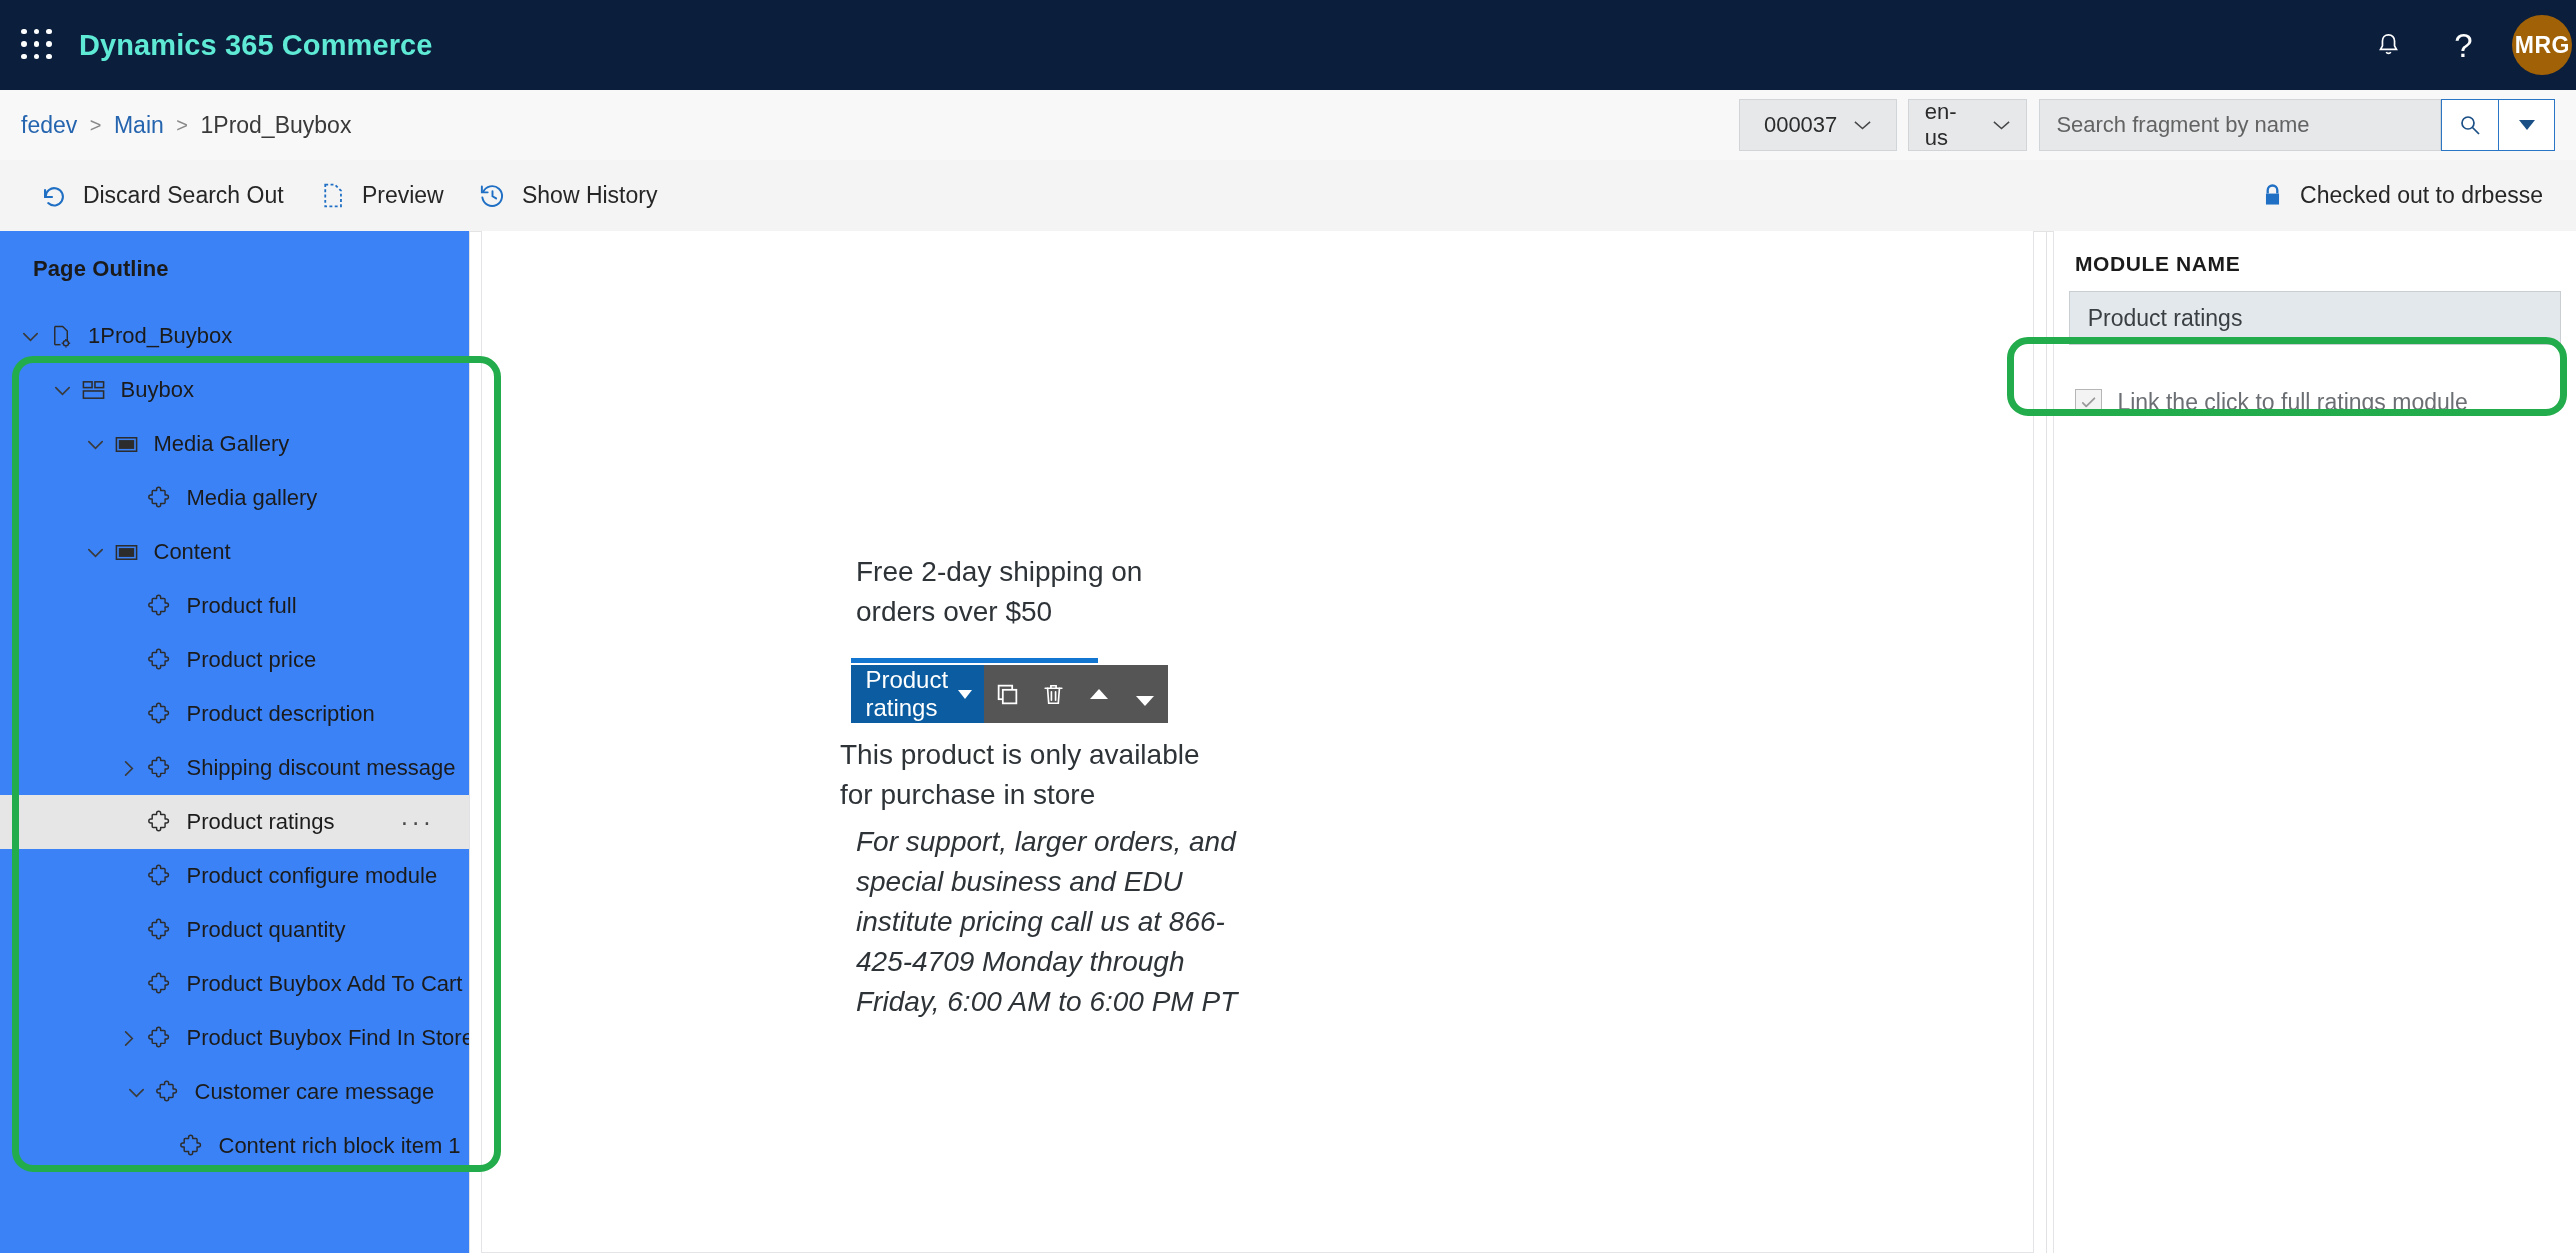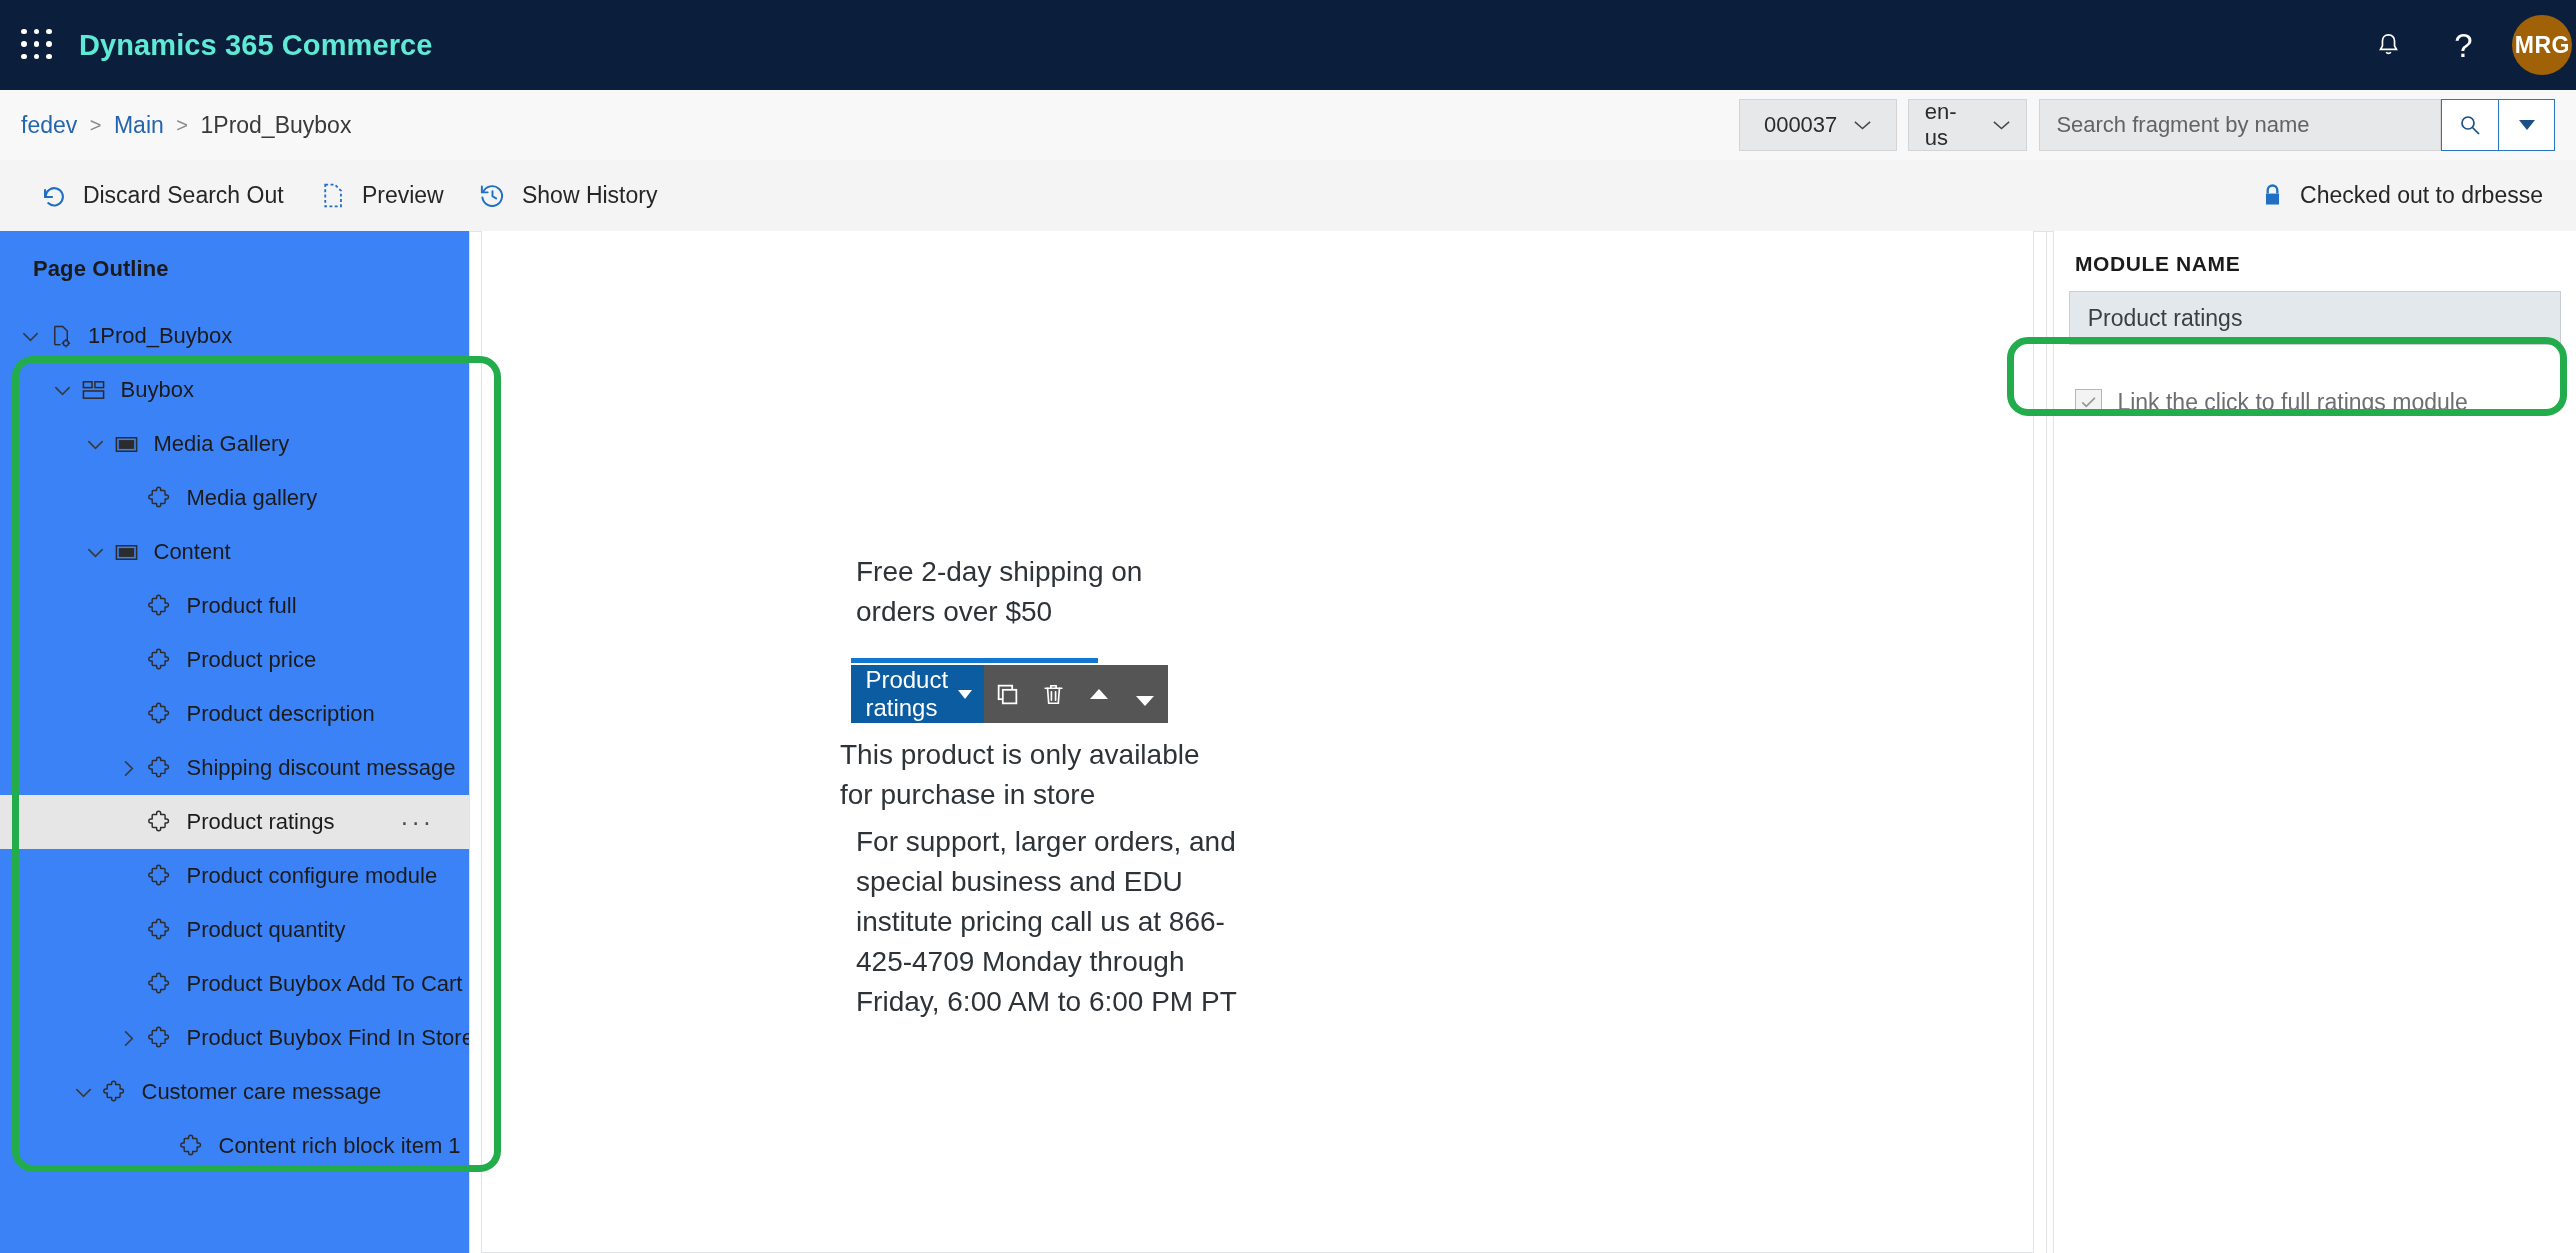--- a/index.html
+++ b/index.html
@@ -157,21 +157,21 @@
   }
   .canvas-inner{position:absolute;left:0;top:0;width:100%;height:100%;}
 
   .cv-text{
     position:absolute;
     font-size:28px;line-height:40px;color:#2e3338;
     font-family:"Liberation Sans", sans-serif;
   }
   .cv-shipping{left:374px;top:321px;width:371px;}
   .cv-store{left:358px;top:504px;width:385px;}
-  .cv-care{left:374px;top:591px;width:385px;}
+  .cv-care{left:374px;top:591px;width:385px;font-style:italic;}
 
   .mod-toolbar{
     position:absolute;left:369px;top:434px;width:247px;height:58px;
     display:flex;align-items:stretch;
   }
   .mod-toprule{
     position:absolute;left:369px;top:427px;width:247px;height:4.8px;background:#1275cf;
   }
   .mod-name{
     background:#0b5ca0;color:#ffffff;font-size:24px;
@@ -536,21 +536,21 @@
               <path d="M8 4l7 7-7 7"></path>
             </svg>
           </span>
           <span class="nico">
             <svg viewBox="0 0 26 26" fill="none" stroke="currentColor" stroke-width="1.5" stroke-linejoin="round">
               <path d="M10 3.3a2.1 2.1 0 0 1 4.2 0v1.4h3.6a1 1 0 0 1 1 1v3.6h1.4a2.1 2.1 0 0 1 0 4.2H18.8v3.6a1 1 0 0 1-1 1h-3.6v1.4a2.1 2.1 0 0 1-4.2 0v-1.4H6.4a1 1 0 0 1-1-1v-3.6H4a2.1 2.1 0 0 1 0-4.2h1.4V5.7a1 1 0 0 1 1-1H10z"></path>
             </svg>
           </span>
           <span class="nlabel">Product Buybox Find In Store</span>
         </div>
-        <div class="node" style="padding-left: 67px; align-items: center;">
+        <div class="node" style="padding-left: 120px; align-items: center;">
           <span class="chev">
             <svg viewBox="0 0 22 22" fill="none" stroke="currentColor" stroke-width="1.7" stroke-linecap="round">
               <path d="M4 8l7 7 7-7"></path>
             </svg>
           </span>
           <span class="nico">
             <svg viewBox="0 0 26 26" fill="none" stroke="currentColor" stroke-width="1.5" stroke-linejoin="round">
               <path d="M10 3.3a2.1 2.1 0 0 1 4.2 0v1.4h3.6a1 1 0 0 1 1 1v3.6h1.4a2.1 2.1 0 0 1 0 4.2H18.8v3.6a1 1 0 0 1-1 1h-3.6v1.4a2.1 2.1 0 0 1-4.2 0v-1.4H6.4a1 1 0 0 1-1-1v-3.6H4a2.1 2.1 0 0 1 0-4.2h1.4V5.7a1 1 0 0 1 1-1H10z"></path>
             </svg>
           </span>

